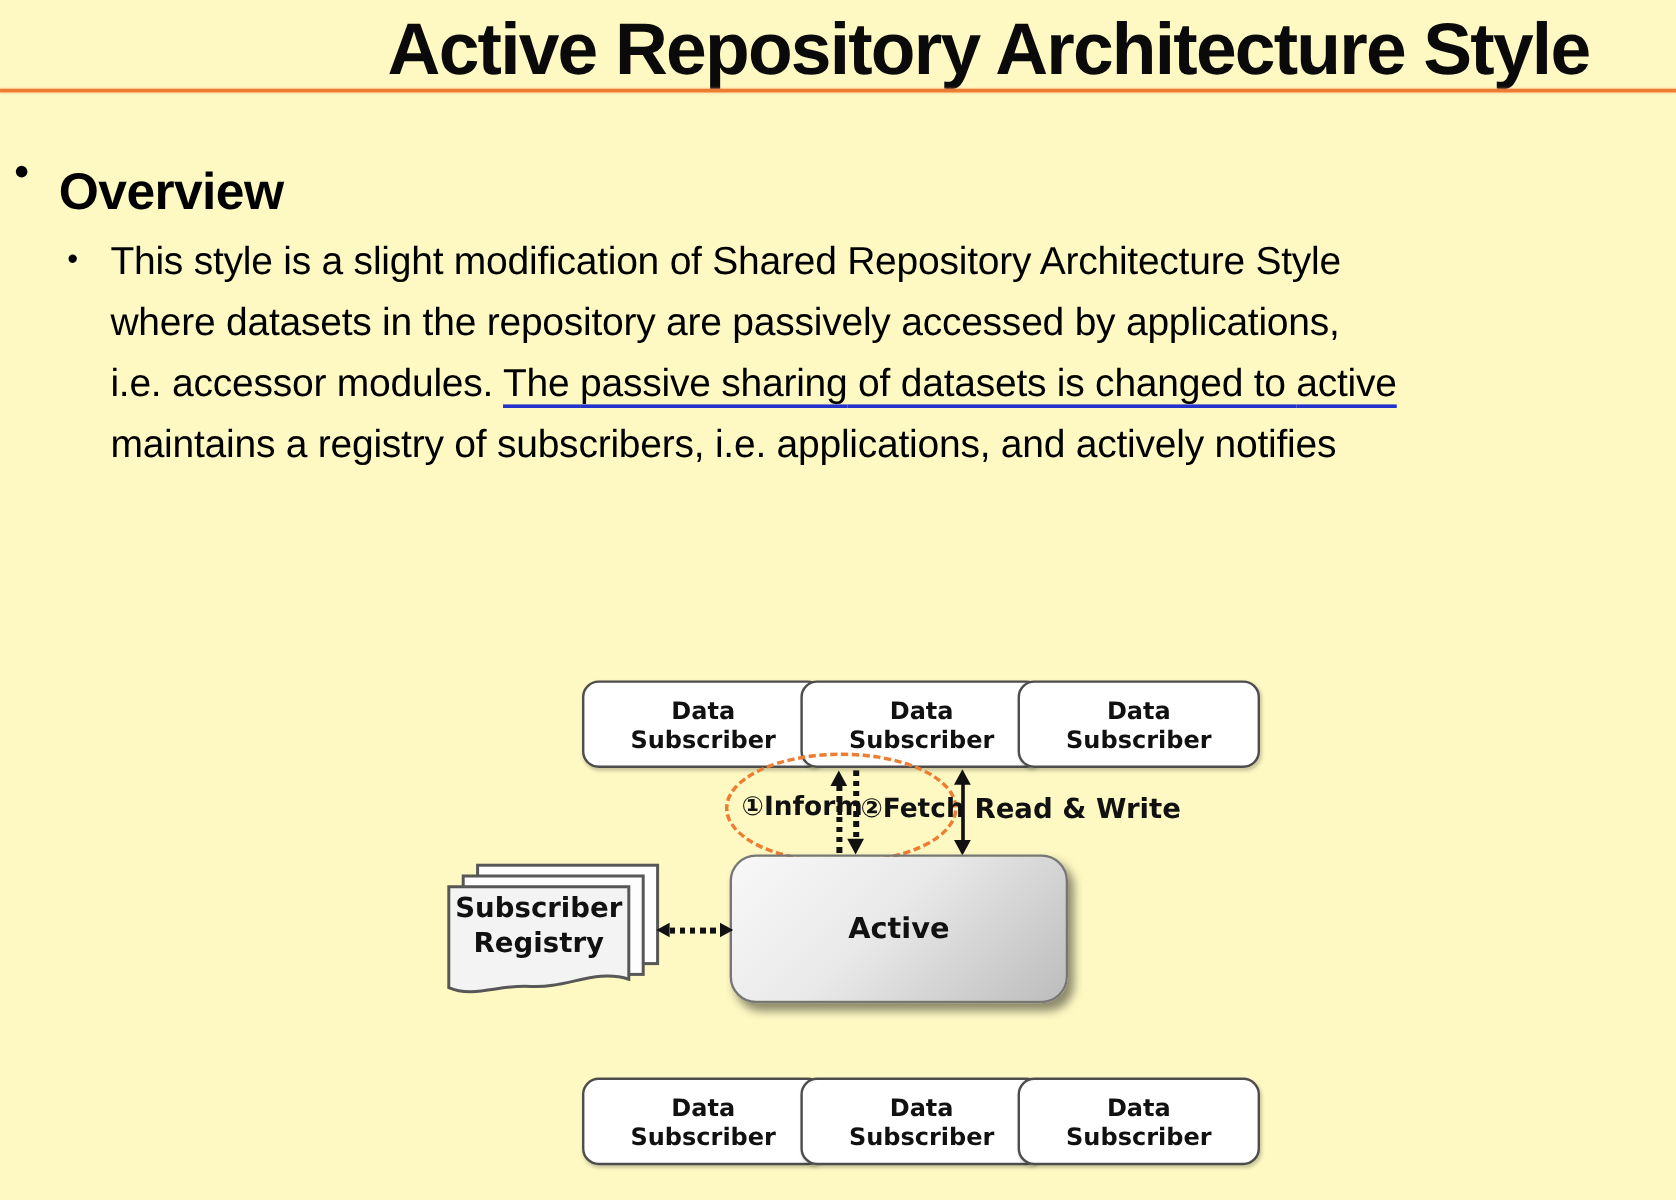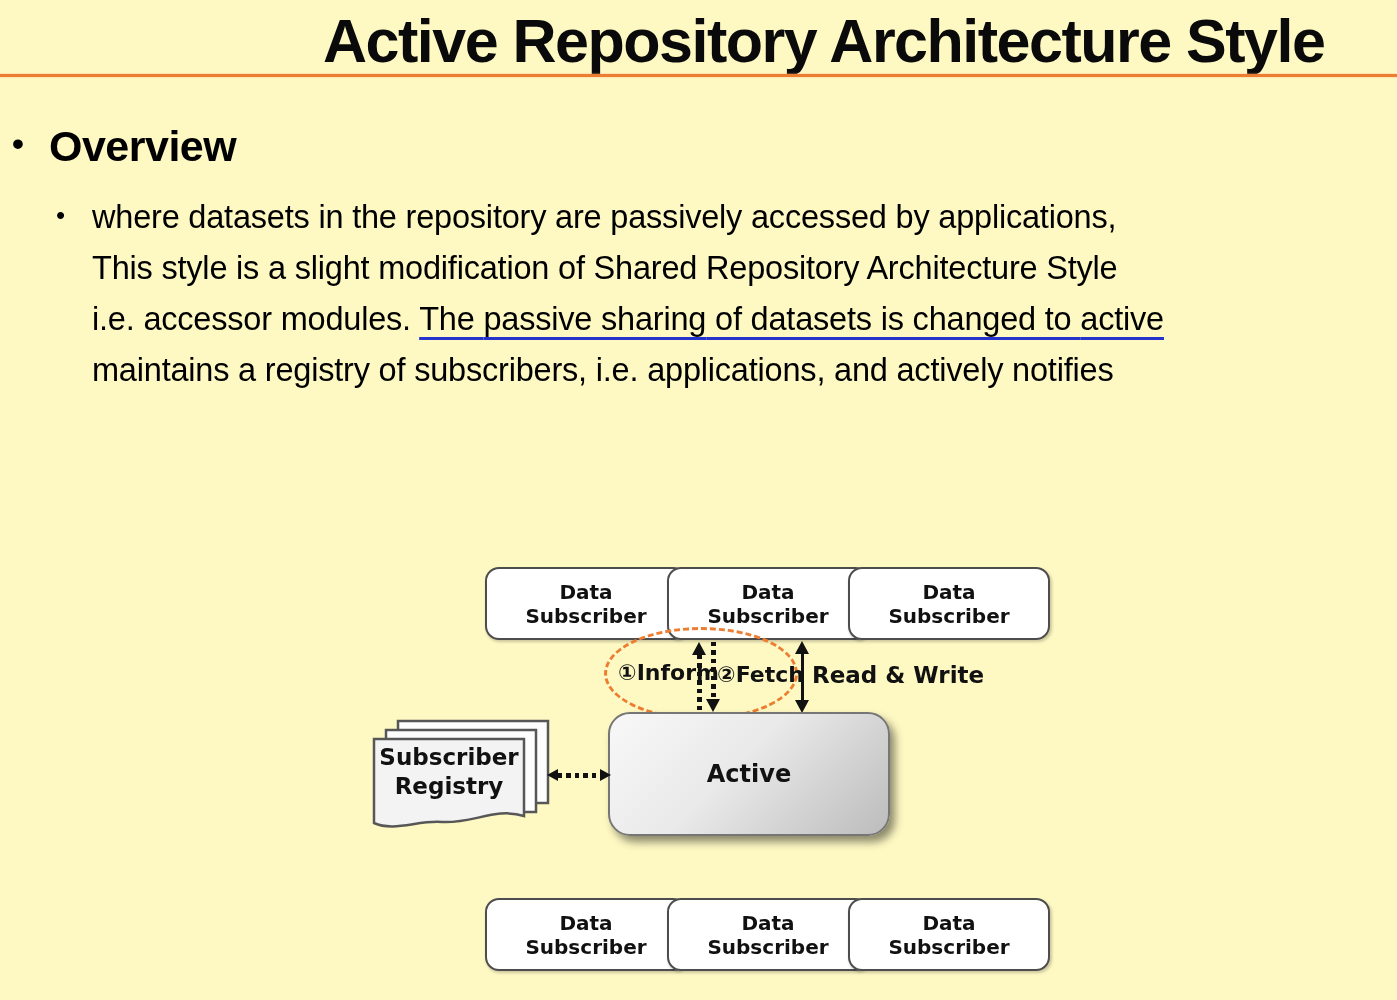--- a/index.html
+++ b/index.html
@@ -14,21 +14,21 @@
     font-size:61px; font-weight:900; letter-spacing:-1.5px;
     white-space:nowrap; color:#0a0a0a; line-height:66px;
   }
   .divider {
     position:absolute; left:0; top:74px; width:1397px; height:3px;
     background:#ED7D31; box-shadow:0 0 2px #f5b183;
   }
 
   
   .bullet1 { position:absolute; left:12px; top:124px; font-size:34px; font-weight:700; }
-  .heading1 { position:absolute; left:49px; top:122px; font-size:43px; font-weight:700; letter-spacing:-0.5px; }
+  .heading1 { position:absolute; left:49px; top:136px; font-size:43px; font-weight:700; letter-spacing:-0.5px; }
   .bullet2 { position:absolute; left:56px; top:200px; font-size:26px; }
   .para { position:absolute; left:92px; top:199px; font-size:32.5px; letter-spacing:-0.2px; }
   .pline { height:51px; white-space:nowrap; }
   .u {
     text-decoration:underline; text-decoration-color:#2433CB;
     text-decoration-thickness:2.5px; text-underline-offset:7px;
   }
   .i { }
 
   
@@ -78,22 +78,22 @@
 <div class="slide">
 
   <h1 class="title">Active Repository Architecture Style</h1>
   <div class="divider"></div>
 
   <span class="bullet1">•</span>
   <div class="heading1">Overview</div>
 
   <span class="bullet2">•</span>
   <div class="para">
+    <div class="pline"><span>This style is a slight modification of Shared Repository Architecture Style</span></div>
     <div class="pline"><span>where datasets in the repository are passively accessed by applications,</span></div>
-    <div class="pline"><span>This style is a slight modification of Shared Repository Architecture Style</span></div>
     <div class="pline"><span>i.e. accessor modules. </span><span class="u">The </span><span class="u i">passive sharing</span><span class="u"> of datasets is changed to </span><span class="u i">active</span></div>
     <div class="pline"><span>maintains a registry of subscribers, i.e. applications, and actively notifies</span></div>
   </div>
 
   <div class="subbox dfont" style="left:485px; top:567px;">
     <span>Data</span>
     <span>Subscriber</span>
   </div>
   <div class="subbox dfont" style="left:667px; top:567px;">
     <span>Data</span>

